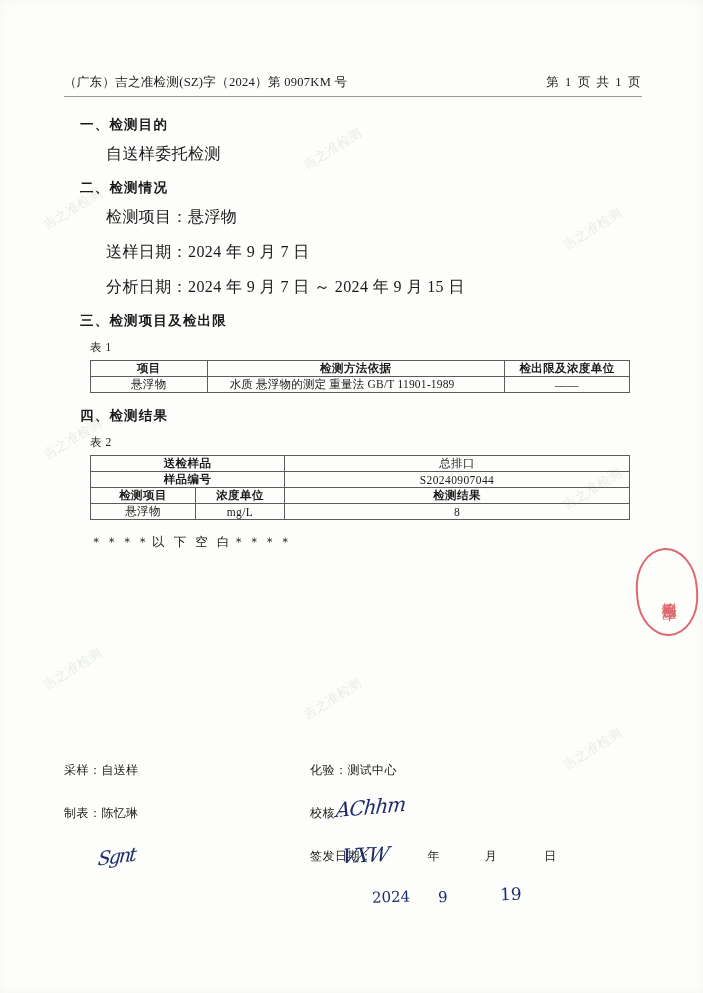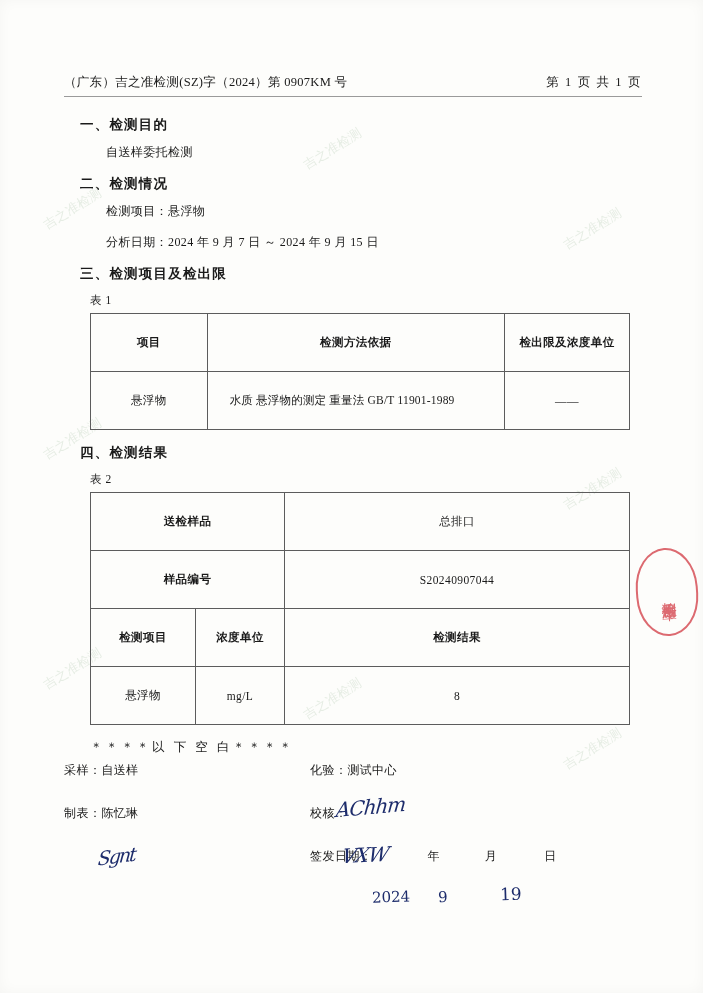--- a/index.html
+++ b/index.html
@@ -57,39 +57,39 @@
 
   .sec-title {
     font-size: 13.5px;
     font-weight: bold;
     margin: 14px 0 10px 16px;
     letter-spacing: 1.2px;
   }
   .sec-title.first { margin-top: 8px; }
 
   .body-line {
-    font-size: 12px;
+    font-size: 16px;
     margin: 0 0 14px 42px;
     letter-spacing: 0.4px;
   }
   .tbl-caption {
     font-size: 11.5px;
     margin: 2px 0 5px 26px;
     letter-spacing: 0.5px;
   }
 
   table {
     border-collapse: collapse;
     margin-left: 26px;
     width: 540px;
     font-size: 11.5px;
   }
   table td, table th {
     border: 1px solid #5c5c5c;
-    padding: 21px 4px;
+    padding: 0 4px;
     text-align: center;
     font-weight: normal;
     letter-spacing: 0.4px;
   }
   table thead td, table .hdr-cell {
     font-weight: bold;
   }
   .t1-c1 { width: 118px; }
   .t1-c2 { width: 296px; }
   .t1-c3 { width: 126px; }
@@ -234,20 +234,21 @@
     <div class="hdr-right">第 1 页 共 1 页</div>
   </div>
 
   <div class="content">
 
     <div class="sec-title first">一、检测目的</div>
     <div class="body-line">自送样委托检测</div>
 
     <div class="sec-title">二、检测情况</div>
     <div class="body-line">检测项目：悬浮物</div>
+    <div class="body-line">送样日期：2024 年 9 月 7 日</div>
     <div class="body-line">分析日期：2024 年 9 月 7 日 ～ 2024 年 9 月 15 日</div>
 
     <div class="sec-title">三、检测项目及检出限</div>
     <div class="tbl-caption">表 1</div>
     <table>
       <thead>
         <tr>
           <td class="t1-c1 hdr-cell">项目</td>
           <td class="t1-c2 hdr-cell">检测方法依据</td>
           <td class="t1-c3 hdr-cell">检出限及浓度单位</td>

